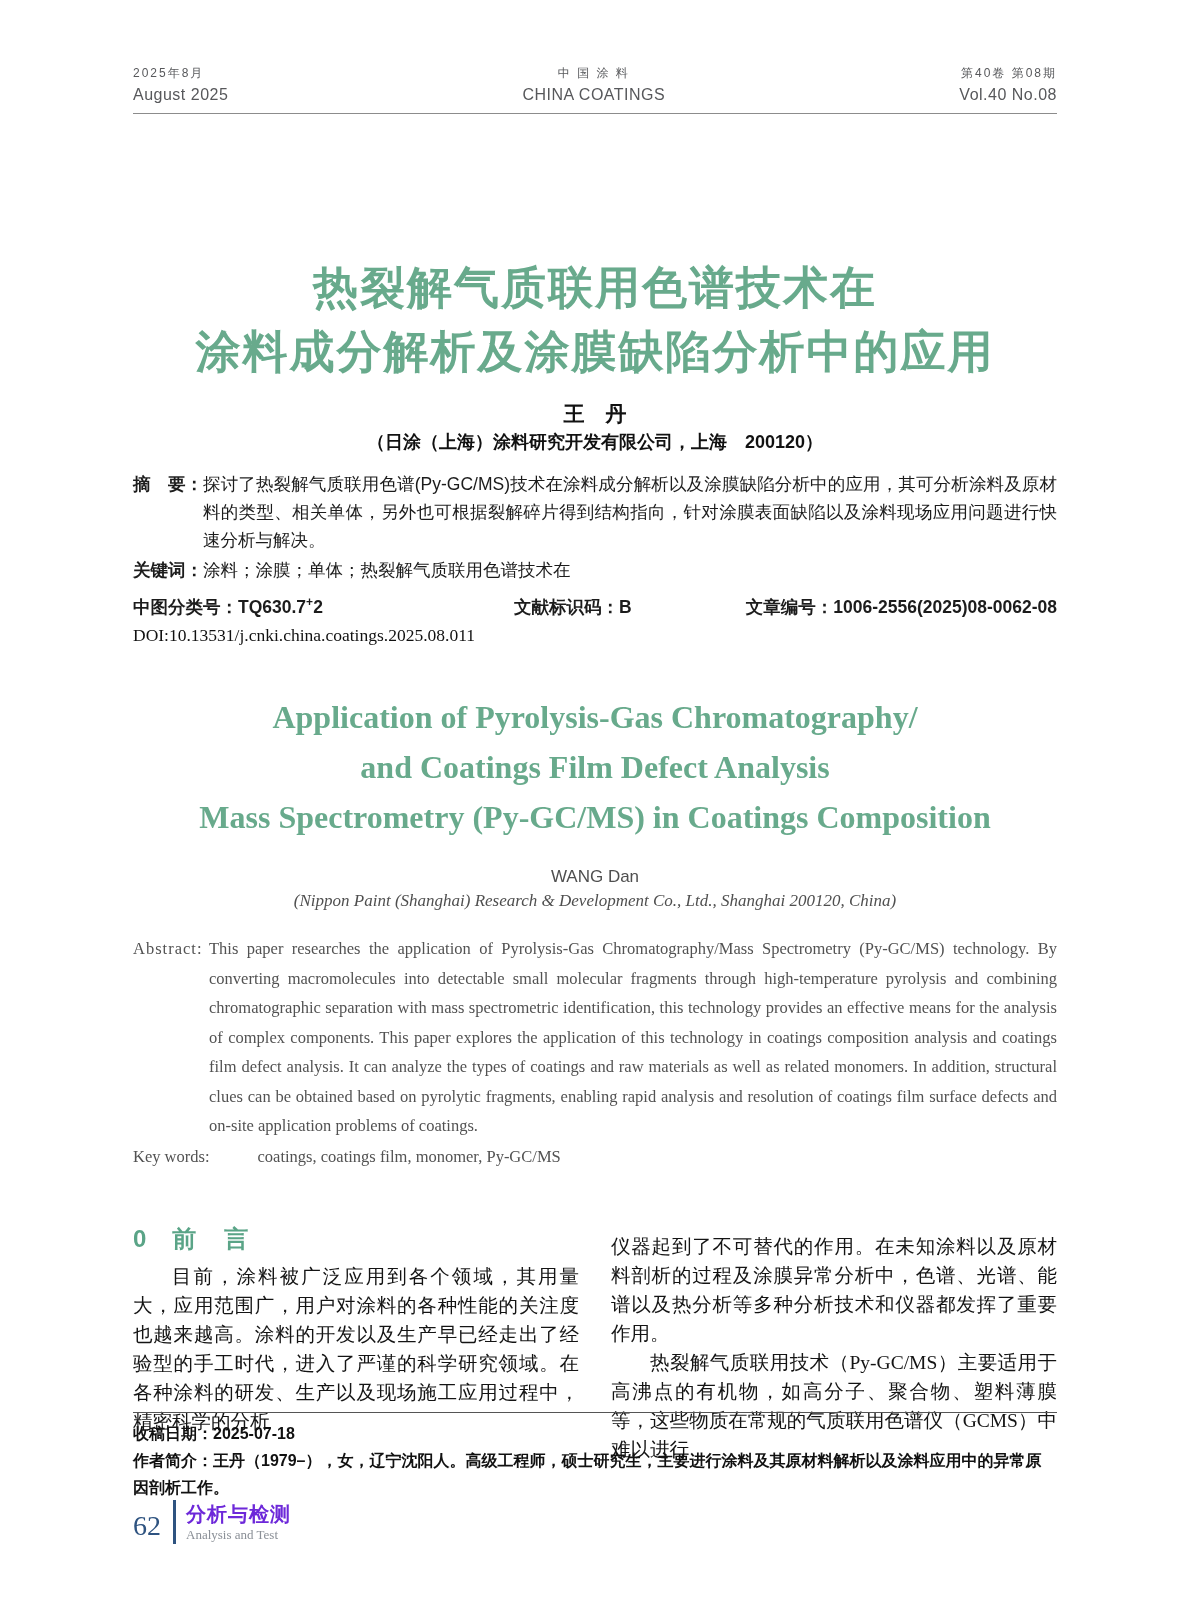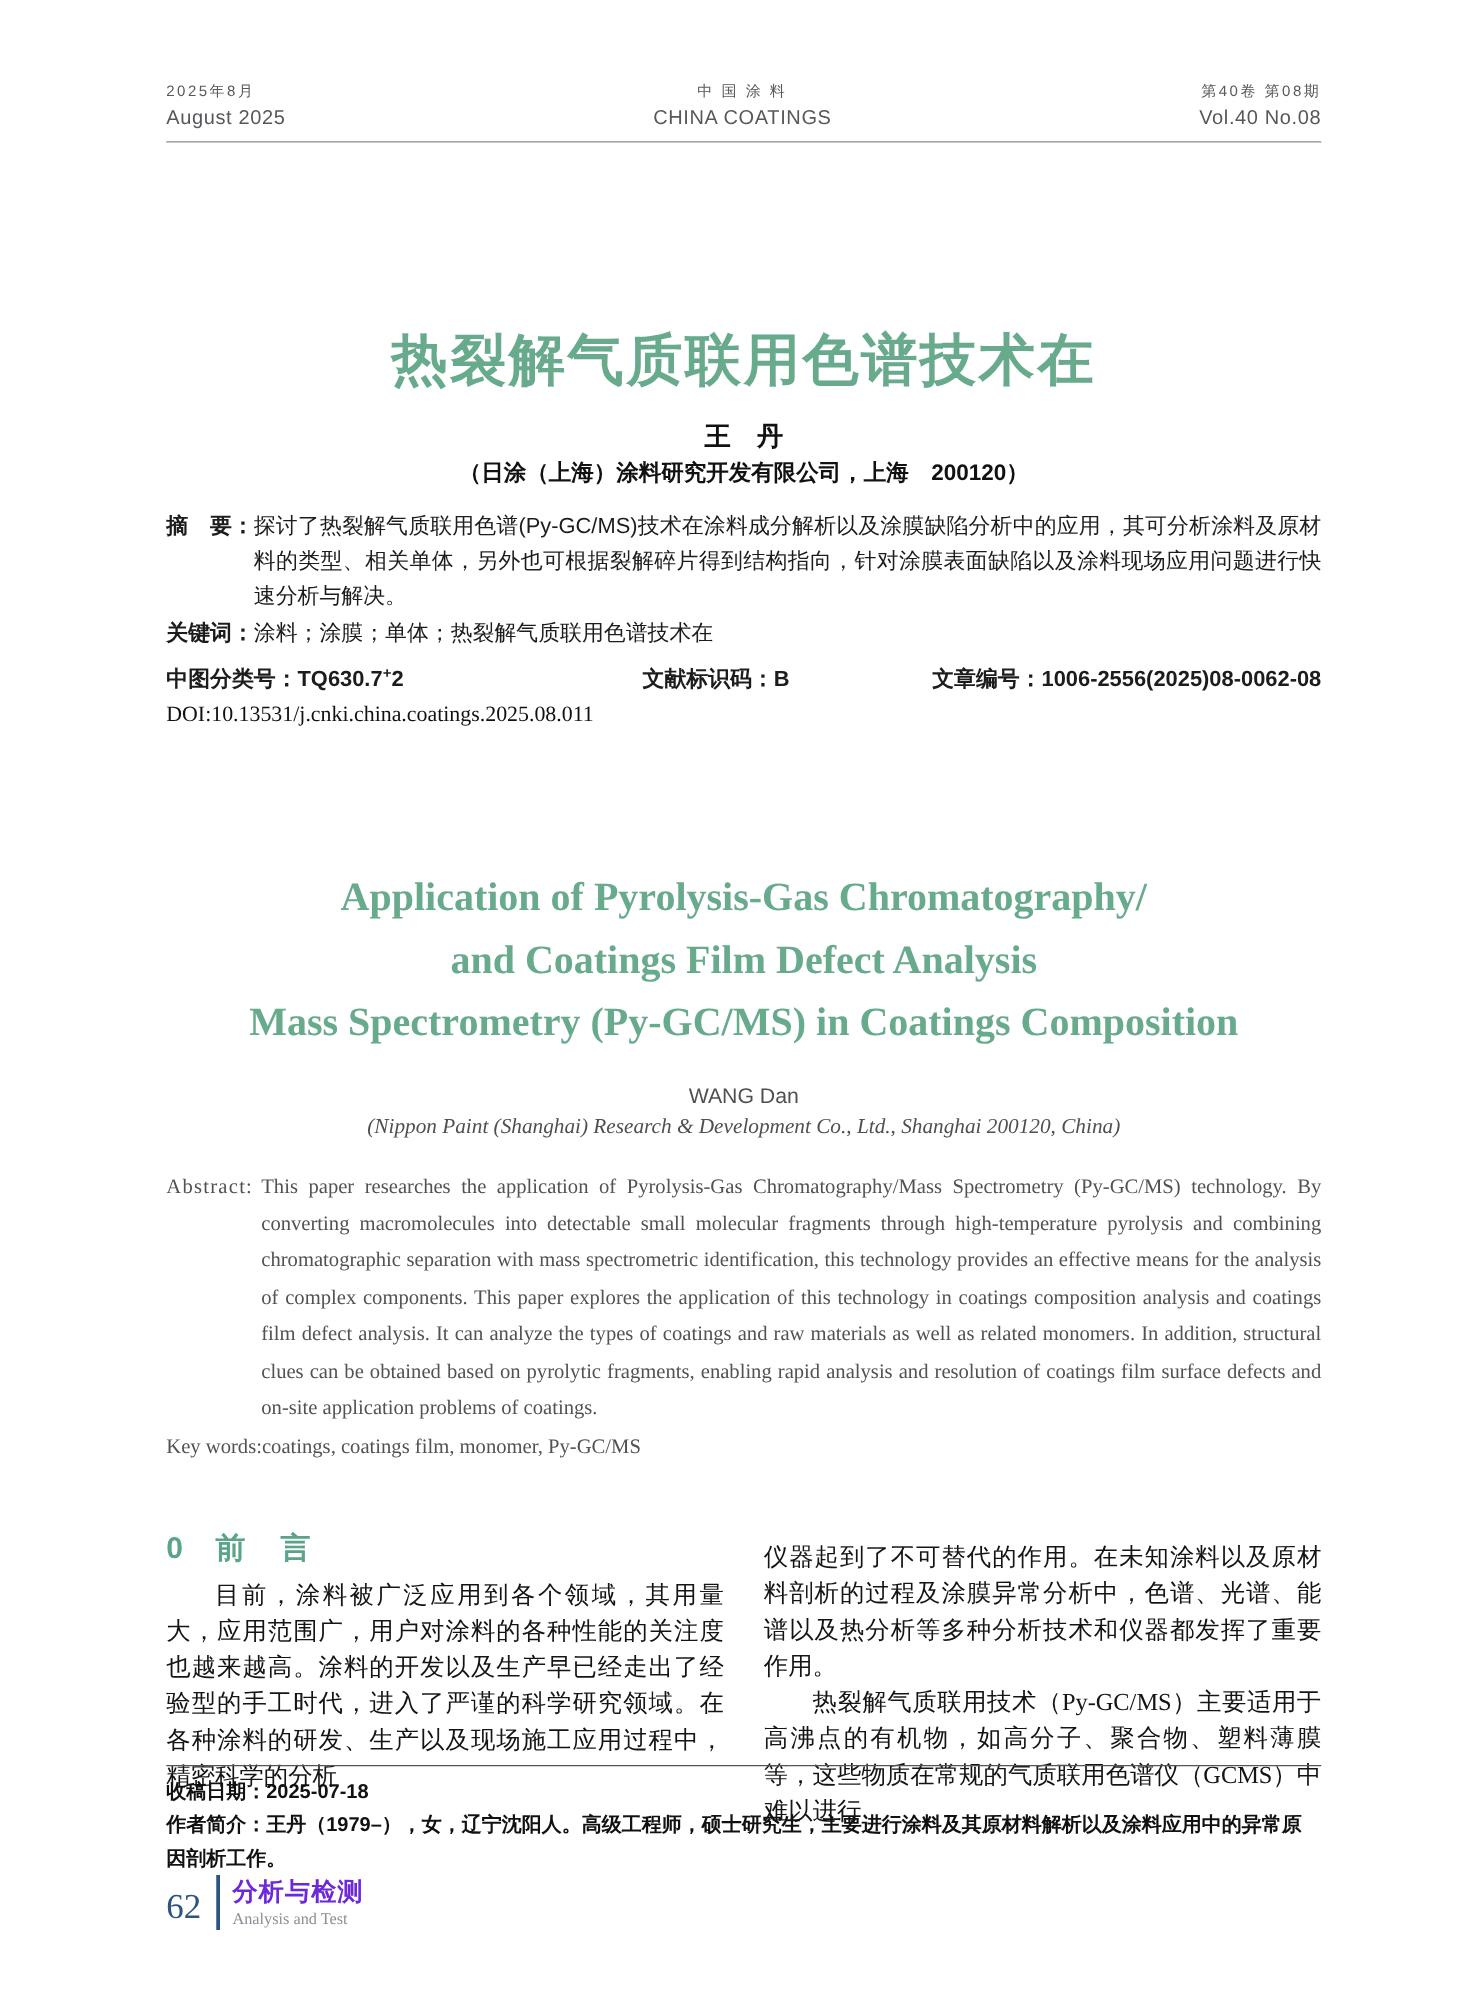--- a/index.html
+++ b/index.html
@@ -66,21 +66,21 @@
   }
   .en-author{margin-top:24px;font-size:17px;line-height:22px;color:#4f4f4f;}
   .en-affil{margin-top:1px;font-size:17px;line-height:24px;font-style:italic;color:#4f4f4f;}
 
   .en-abstract{
     margin-top:21px;display:flex;text-align:left;
     font-size:16.5px;line-height:29.5px;color:var(--en-gray);
   }
   .en-abstract .label{white-space:nowrap;flex:0 0 76px;letter-spacing:1px;}
   .en-abstract .text{flex:1 1 auto;text-align:justify;}
-  .en-keywords{margin-top:1px;display:flex;text-align:left;font-size:16.5px;line-height:29px;color:var(--en-gray);}
+  .en-keywords{margin-top:1px;display:flex;text-align:left;font-size:16.5px;line-height:29px;color:var(--en-gray);gap:48px;}
   .en-keywords .label{white-space:nowrap;flex:0 0 76px;}
 
   
   .body-block{
     position:absolute;top:1222px;left:133px;right:130px;
     display:flex;gap:32px;
   }
   .col{flex:1 1 0;font-family:"Liberation Serif","DejaVu Serif",serif;
     font-size:19.5px;line-height:29px;text-align:justify;color:#141414;}
   .section-heading{
@@ -125,20 +125,21 @@
   </div>
   <div class="rh-col rh-right">
     <div class="cn">第40卷 第08期</div>
     <div class="en">Vol.40  No.08</div>
   </div>
 </header>
 
 <section class="cn-block">
   <h1 class="cn-title">
     <div>热裂解气质联用色谱技术在</div>
+    <div>涂料成分解析及涂膜缺陷分析中的应用</div>
   </h1>
   <div class="cn-author">王　丹</div>
   <div class="cn-affil">（日涂（上海）涂料研究开发有限公司，上海　200120）</div>
 
   <div class="cn-abstract">
     <span class="label">摘　要：</span>
     <span class="text">探讨了热裂解气质联用色谱(Py-GC/MS)技术在涂料成分解析以及涂膜缺陷分析中的应用，其可分析涂料及原材料的类型、相关单体，另外也可根据裂解碎片得到结构指向，针对涂膜表面缺陷以及涂料现场应用问题进行快速分析与解决。</span>
   </div>
 
   <div class="cn-keywords">

